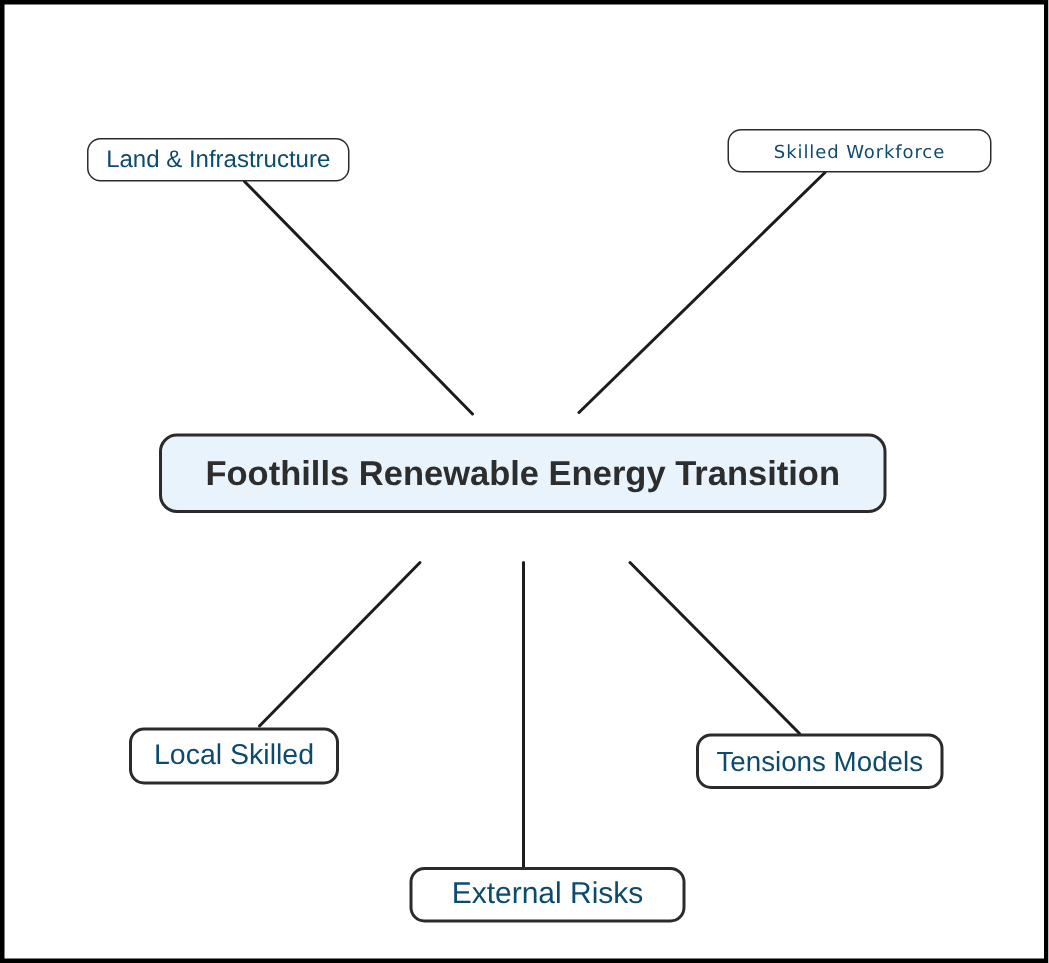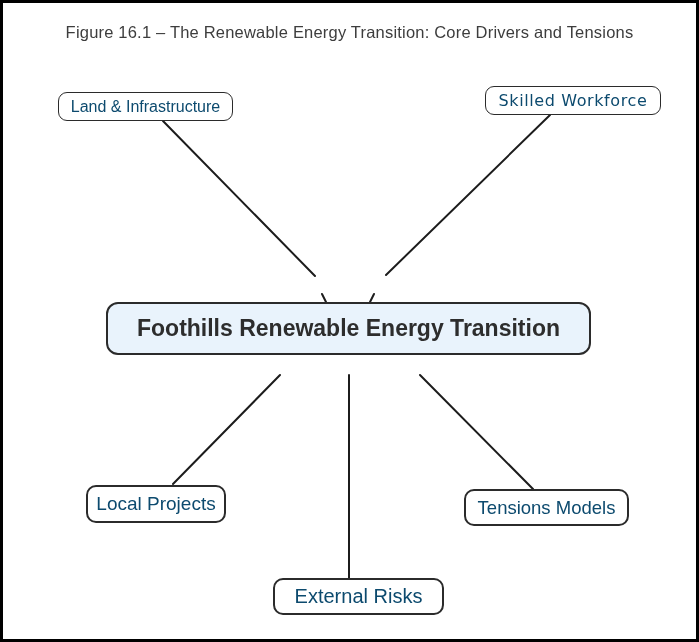--- a/index.html
+++ b/index.html
@@ -29,43 +29,42 @@
     background:#ffffff;
     border:1.6px solid #2b2b2b;
     border-radius:9px;
     display:flex;align-items:center;justify-content:center;
     color:#0c4a6e;
     white-space:nowrap;
   }
   .node-land{left:55px;top:89px;width:175px;height:29px;font-size:16px;}
   .node-skilled{
     left:482px;top:83px;width:176px;height:29px;
-    font-size:16px;
+    font-size:12px;
     font-family:"DejaVu Sans", sans-serif;
     letter-spacing:0.6px;
   }
   .node-local{left:83px;top:482px;width:140px;height:38px;font-size:19px;border-width:2px;border-radius:10px;}
-  .node-external{left:270px;top:575px;width:171px;height:37px;font-size:20px;border-width:2px;border-radius:10px;}
+  .node-external{left:270px;top:575px;width:184px;height:37px;font-size:20px;border-width:2px;border-radius:10px;}
   .node-community{left:461px;top:486px;width:165px;height:37px;font-size:18.5px;border-width:2px;border-radius:10px;}
   .node-center{
-    left:103px;top:299px;width:485px;height:53px;
+    left:103px;top:286px;width:485px;height:53px;
     background:#e9f3fc;
     border:2.5px solid #2b2b2b;
     border-radius:12px;
     font-size:23px;
     font-weight:bold;
     color:#2d2d2d;
   }
 </style>
 </head>
 <body>
 
 <div class="canvas">
 
-  <div class="title">Figure 16.1 – The Renewable Energy Transition: Core Drivers and Tensions</div>
 
   <svg class="edges" viewBox="0 0 699 642" xmlns="http://www.w3.org/2000/svg" aria-hidden="true">
 
     <line x1="160" y1="118" x2="312" y2="273"></line>
     <line x1="319" y1="291" x2="323" y2="299"></line>
 
     <line x1="547" y1="112" x2="383" y2="272"></line>
     <line x1="371" y1="291" x2="367" y2="299"></line>
 
     <line x1="277" y1="372" x2="170" y2="481"></line>
@@ -81,21 +80,21 @@
 
   <div class="node node-skilled">
     <span>Skilled Workforce</span>
   </div>
 
   <div class="node node-center">
     <span>Foothills Renewable Energy Transition</span>
   </div>
 
   <div class="node node-local">
-    <span>Local Projects</span>
+    <span>Local Skilled</span>
   </div>
 
   <div class="node node-external">
     <span>External Risks</span>
   </div>
 
   <div class="node node-community">
     <span>Tensions Models</span>
   </div>
 

